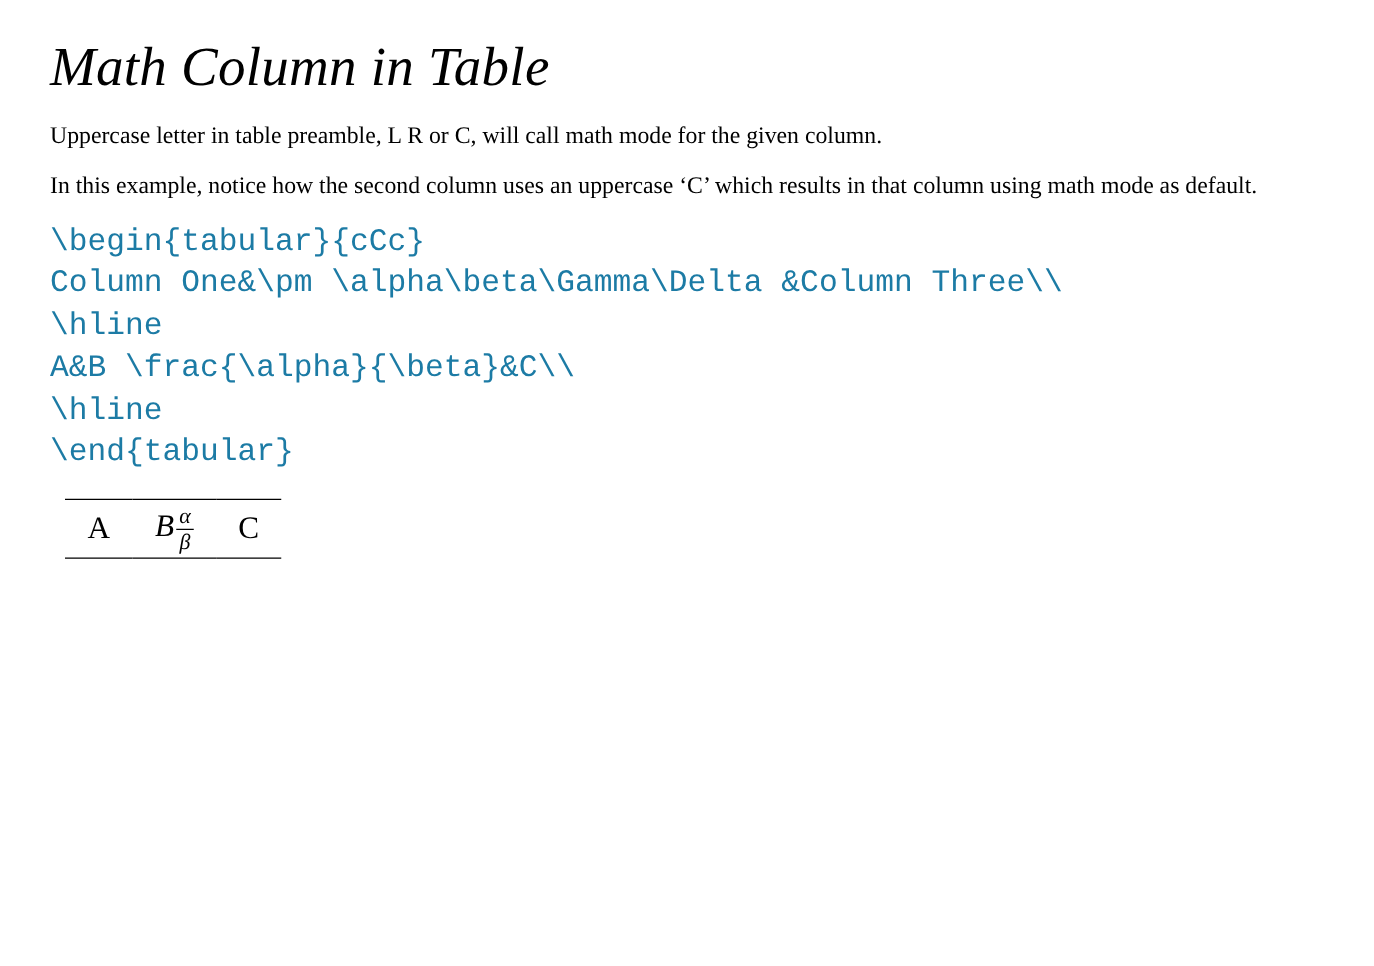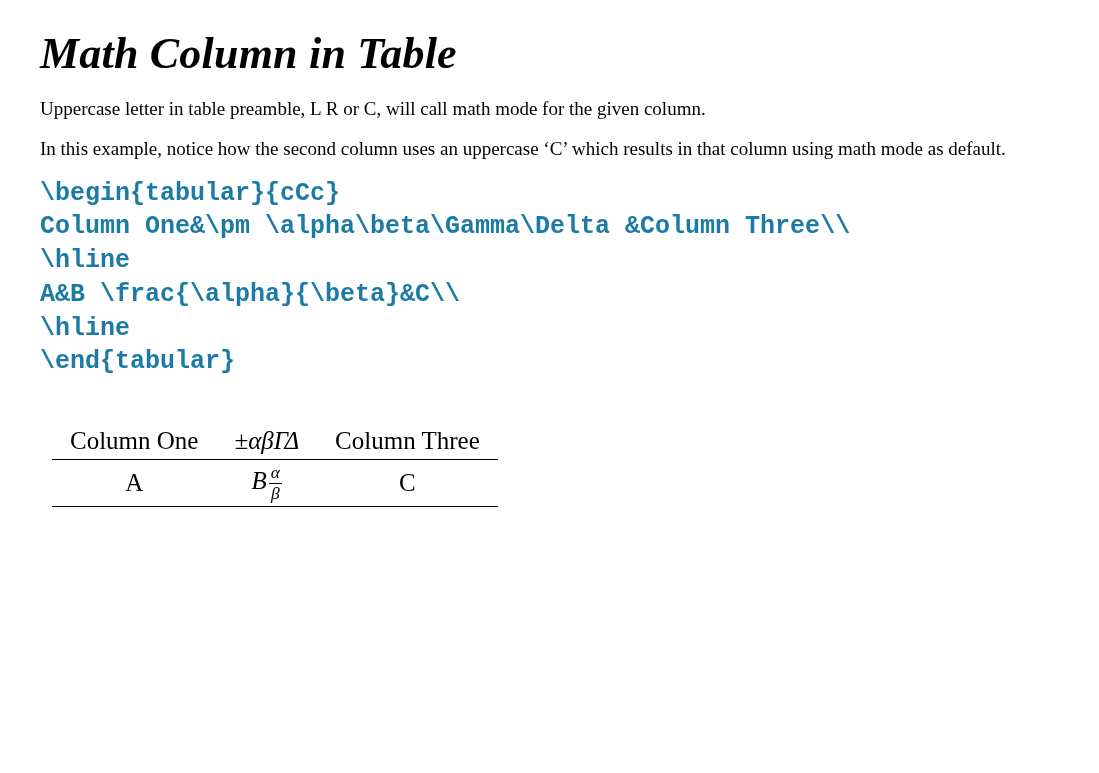--- a/index.html
+++ b/index.html
@@ -10,38 +10,38 @@
   body {
     font-family: "Palatino Linotype", "Book Antiqua", Palatino, Georgia, serif;
     color: #000;
     width: 1099px;
     height: 773px;
     box-sizing: border-box;
     padding: 28px 40px 0 40px;
   }
   h1.title {
     font-style: italic;
-    font-weight: 700;
+    font-weight: 400;
     font-size: 44px;
     margin: 0 0 18px 0;
     letter-spacing: 0.2px;
   }
   p.body {
     font-size: 19px;
     line-height: 1.25;
     margin: 0 0 16px 0;
     max-width: 1000px;
   }
   pre.code {
     font-family: "Courier New", Courier, monospace;
-    font-weight: 700;
+    font-weight: 400;
     color: #1c7ba5;
     font-size: 25px;
     line-height: 1.35;
-    margin: 4px 0 44px 0;
+    margin: 4px 0 20px 0;
     white-space: pre;
   }
   .demo-table {
     border-collapse: collapse;
     font-size: 25px;
     margin-left: 12px;
   }
   .demo-table td {
     text-align: center;
     padding: 4px 18px;
@@ -86,25 +86,20 @@
 
 <pre class="code">\begin{tabular}{cCc}
 Column One&amp;\pm \alpha\beta\Gamma\Delta &amp;Column Three\\
 \hline
 A&amp;B \frac{\alpha}{\beta}&amp;C\\
 \hline
 \end{tabular}</pre>
 
 <table class="demo-table">
   <tbody>
-      <tr>
-    <td>Column One</td>
-    <td><span class="math">±αβΓΔ</span></td>
-    <td>Column Three</td>
-  </tr>
   <tr class="ruled-top ruled-bottom">
     <td>A</td>
     <td>
       <span class="math">
         <span>B</span><span class="frac"><span class="num">α</span><span class="den">β</span></span>
       </span>
     </td>
     <td>C</td>
   </tr>
 </tbody>

